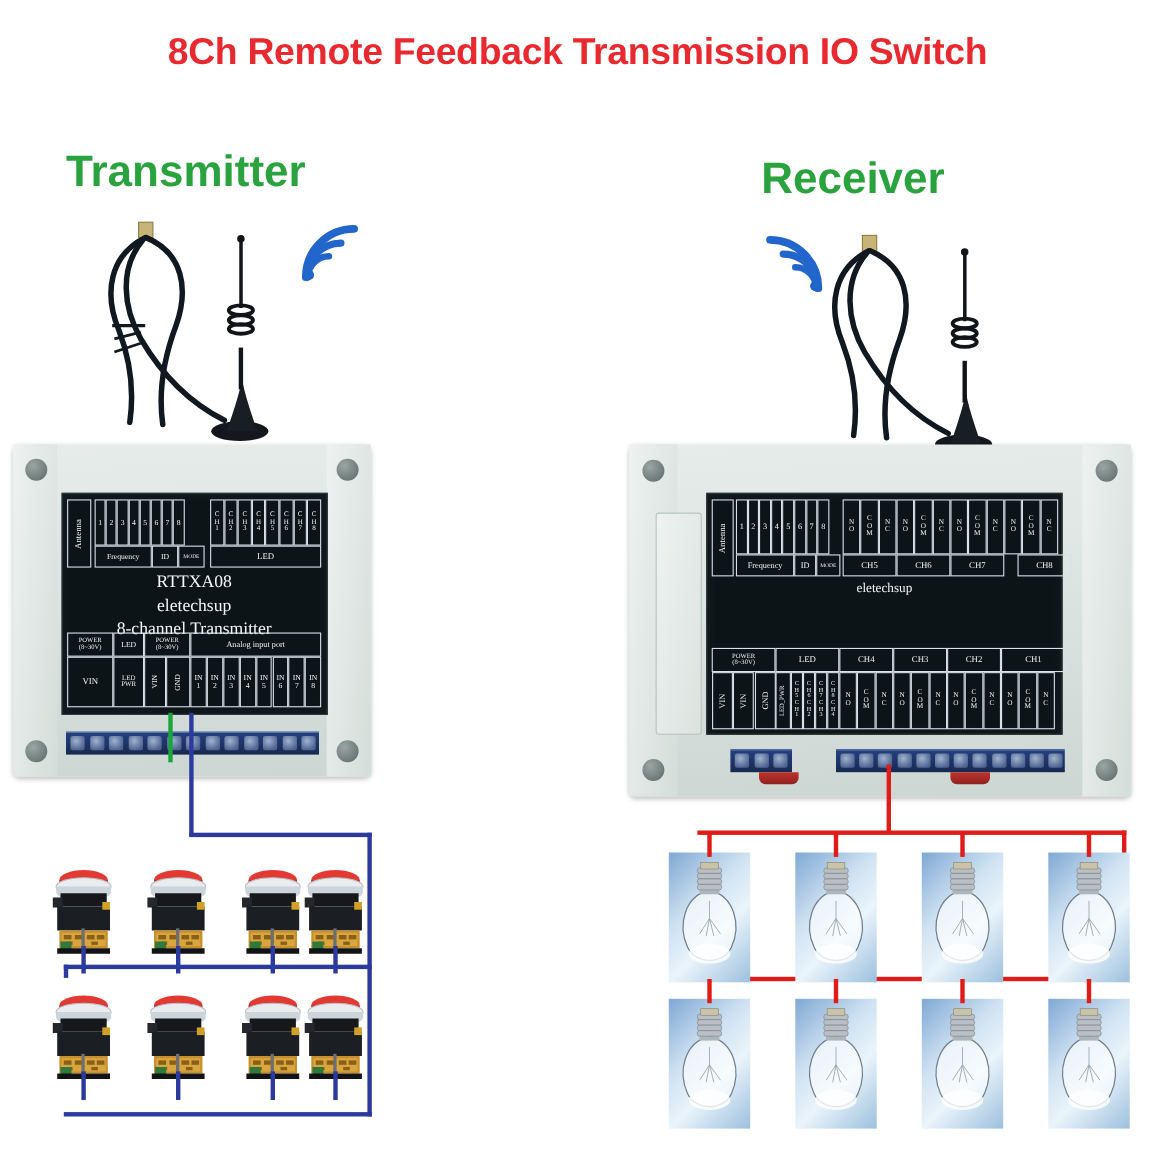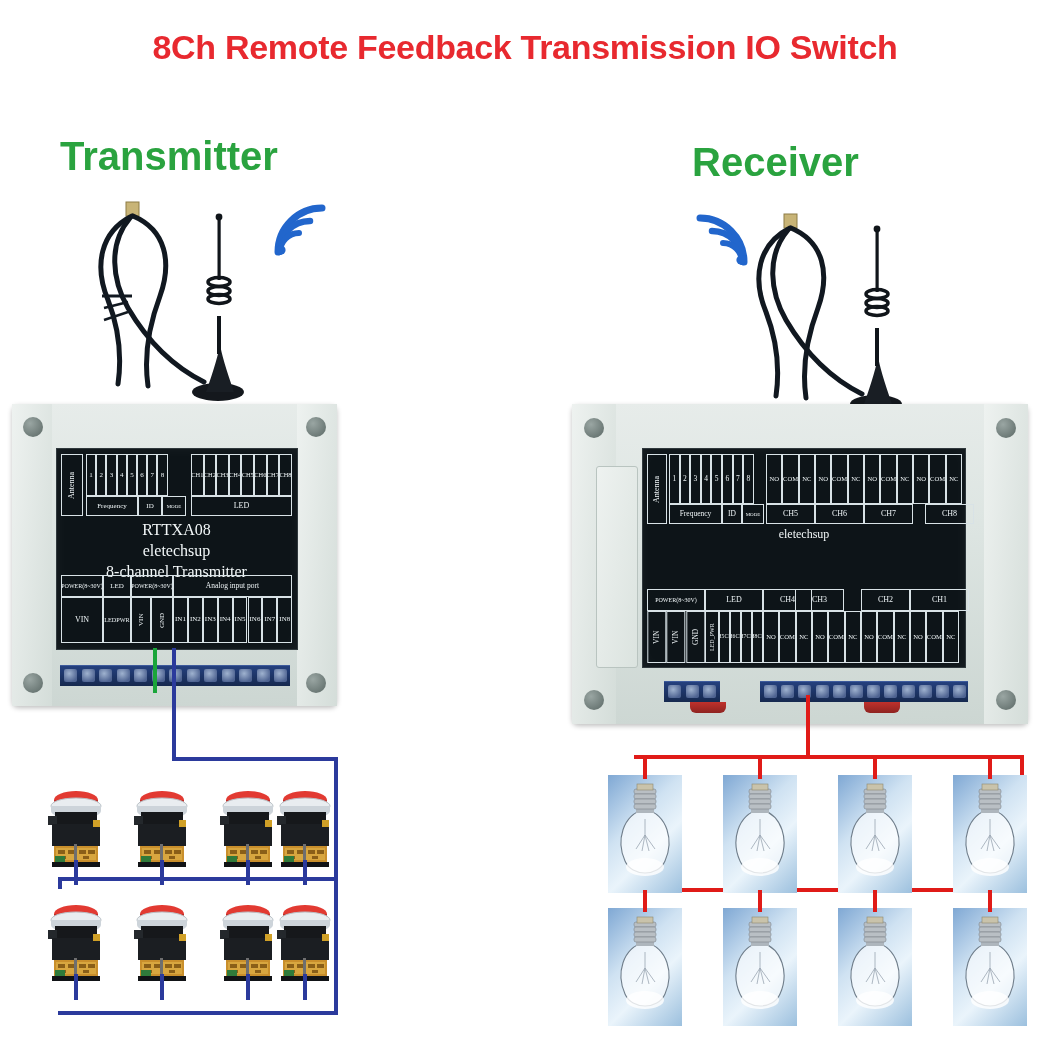--- a/index.html
+++ b/index.html
@@ -44,21 +44,21 @@
      background:linear-gradient(180deg,#c0312c,#8e2320);}
   .vent{position:absolute;border:1px solid #b9c4c0;border-radius:3px;
      background:linear-gradient(100deg,#eef2f0,#dbe3df);}
 
   
   .cell{position:absolute;border:1px solid #d8e2e6;box-sizing:border-box;
      color:#eef4f6;display:flex;align-items:center;justify-content:center;
      text-align:center;line-height:1.0;overflow:hidden;
      font-family:"Liberation Serif",serif;}
   .vert{writing-mode:vertical-rl;text-orientation:mixed;transform:rotate(180deg);}
-  .stack{display:flex;flex-direction:row;align-items:center;justify-content:center;line-height:1.02;text-align:right;}
+  .stack{display:flex;flex-direction:column;align-items:center;justify-content:center;line-height:1.02;text-align:right;}
   .brand{position:absolute;color:#f2f7f8;text-align:center;
      font-family:"Liberation Serif",serif;line-height:1.32;}
 
   
   .wire{position:absolute;background:#2b3a9c;}
   .wire-red{position:absolute;background:#e01b18;}
   .wire-green{position:absolute;background:#1aa53a;}
 
   
   .pbtn{position:absolute;width:66px;height:86px;}
@@ -382,21 +382,21 @@
       <div class="cell" style="left: 282px; top: 55px; width: 49px; height: 20px; font-size: 8px;">CH8</div>
       <div class="brand" style="left: 4px; top: 78px; width: 314px; font-size: 12px;">
         <div>eletechsup</div>
       </div>
       <div class="cell stack" style="left: 4px; top: 140px; width: 58px; height: 22px; font-size: 6px;">
         <span>POWER</span>
         <span>(8~30V)</span>
       </div>
       <div class="cell" style="left: 62px; top: 140px; width: 58px; height: 22px; font-size: 8px;">LED</div>
       <div class="cell" style="left: 120px; top: 140px; width: 49px; height: 22px; font-size: 8px;">CH4</div>
-      <div class="cell" style="left: 152px; top: 140px; width: 49px; height: 22px; font-size: 8px;">CH3</div>
+      <div class="cell" style="left: 169px; top: 140px; width: 49px; height: 22px; font-size: 8px;">CH3</div>
       <div class="cell" style="left: 218px; top: 140px; width: 49px; height: 22px; font-size: 8px;">CH2</div>
       <div class="cell" style="left: 267px; top: 140px; width: 59px; height: 22px; font-size: 8px;">CH1</div>
       <div class="cell vert" style="left: 4px; top: 162px; width: 19.3px; height: 52px; font-size: 7.5px;">VIN</div>
       <div class="cell vert" style="left: 23.3px; top: 162px; width: 19.3px; height: 52px; font-size: 7.5px;">VIN</div>
       <div class="cell vert" style="left: 42.6px; top: 162px; width: 19.3px; height: 52px; font-size: 7.5px;">GND</div>
       <div class="cell vert" style="left: 61.9px; top: 162px; width: 14px; height: 52px; font-size: 6px;">LED_PWR</div>
       <div class="cell stack" style="left: 75.9px; top: 162px; width: 11px; height: 52px; font-size: 5.6px;">
         <span>C</span>
         <span>H</span>
         <span>5</span>

